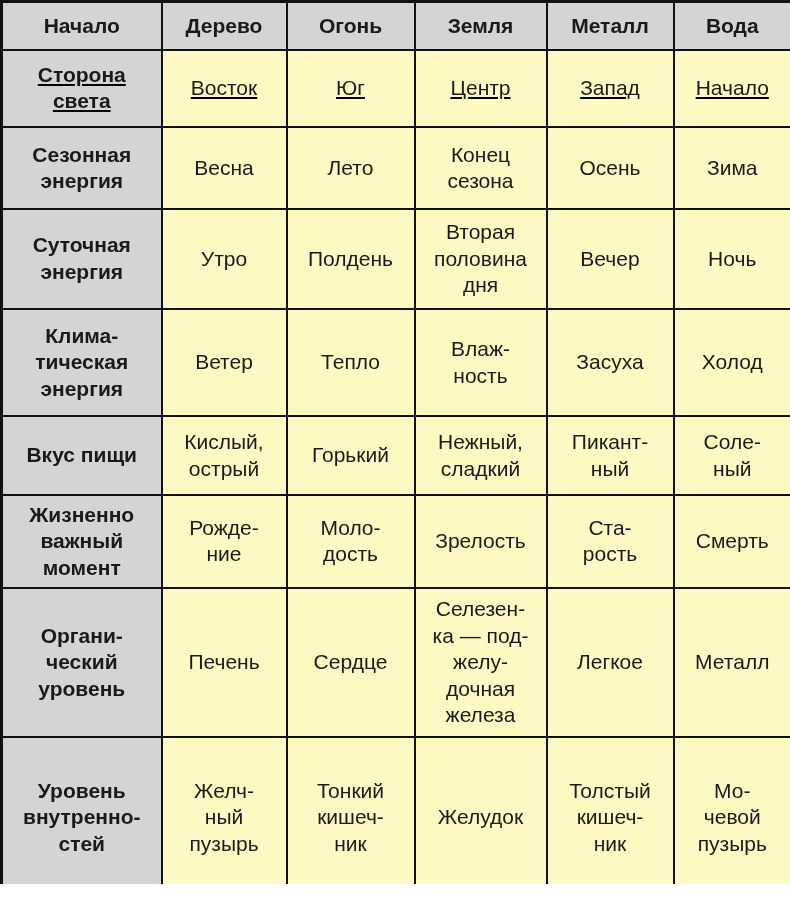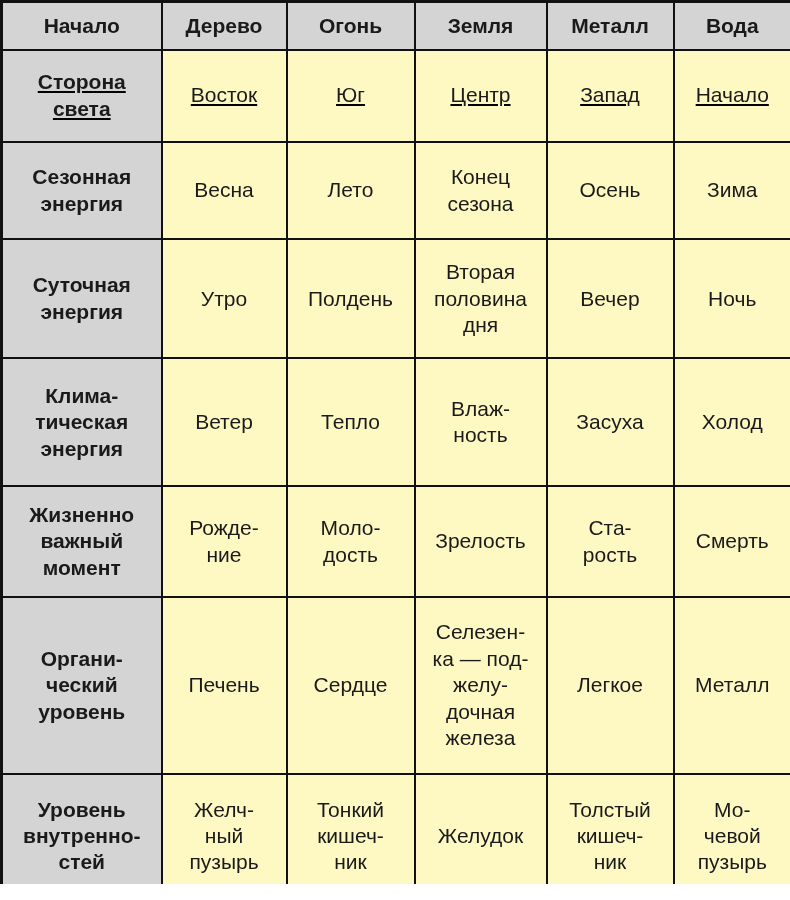--- a/index.html
+++ b/index.html
@@ -126,20 +126,32 @@
 тическая
 энергия</th>
           <td>Ветер</td>
           <td>Тепло</td>
           <td>Влаж-
 ность</td>
           <td>Засуха</td>
           <td>Холод</td>
         </tr>
         <tr>
+          <th>Вкус пищи</th>
+          <td>Кислый,
+острый</td>
+          <td>Горький</td>
+          <td>Нежный,
+сладкий</td>
+          <td>Пикант-
+ный</td>
+          <td>Соле-
+ный</td>
+        </tr>
+        <tr>
           <th>Жизненно
 важный
 момент</th>
           <td>Рожде-
 ние</td>
           <td>Моло-
 дость</td>
           <td>Зрелость</td>
           <td>Ста-
 рость</td>

